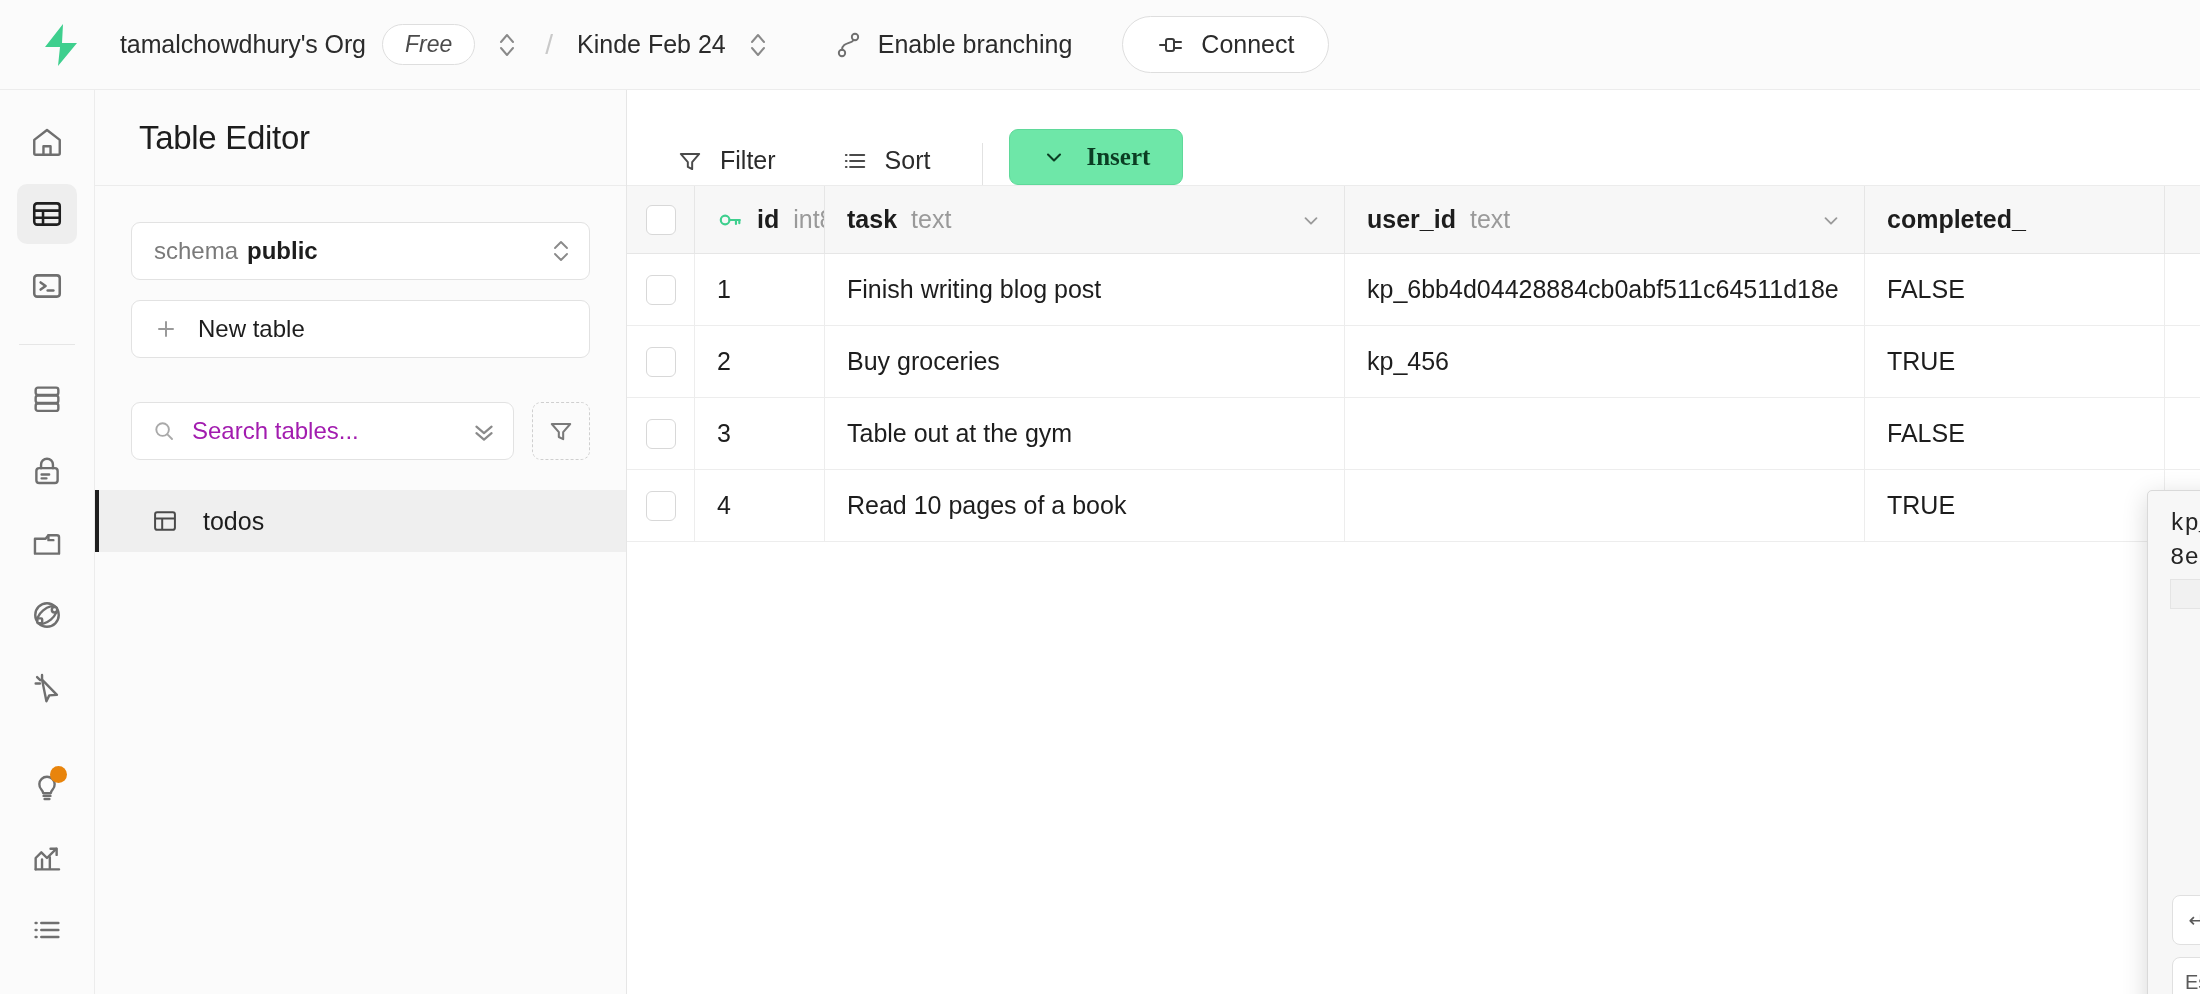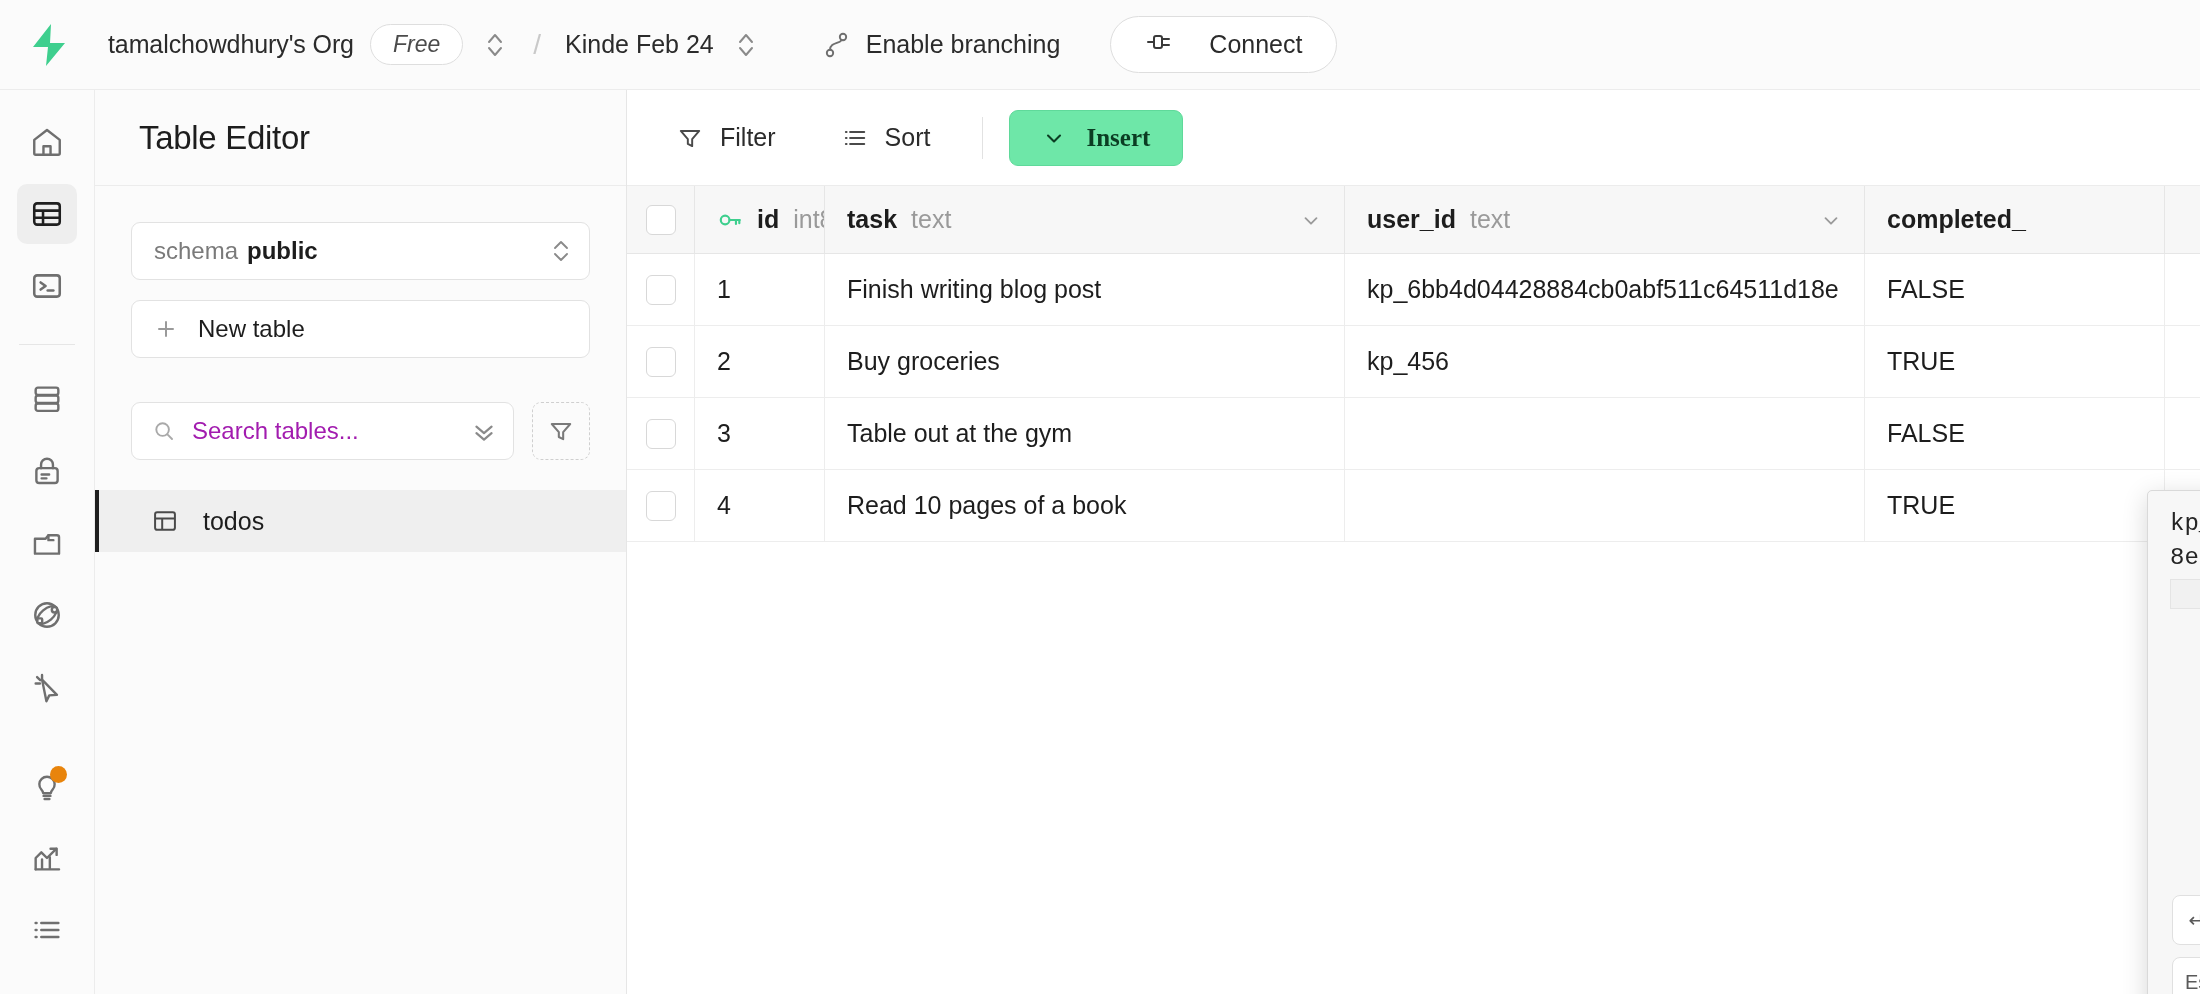--- a/index.html
+++ b/index.html
@@ -9,42 +9,42 @@
     background: #ffffff;
     color: #1f1f1f;
     overflow: hidden;
   }
   .app { width: 2200px; height: 994px; display: flex; flex-direction: column; }
 
   
   .topbar {
     height: 90px; min-height: 90px;
     display: flex; align-items: center;
-    padding: 0 0 0 26px;
+    padding: 0 0 0 38px;
     background: #fbfbfb;
     border-bottom: 1px solid #ececec;
     gap: 0;
   }
   .logo { width: 46px; height: 46px; display: flex; align-items: center; justify-content: center; margin-right: 36px; }
   .org-name { font-size: 25px; color: #2b2b2b; letter-spacing: -0.1px; white-space: nowrap; }
   .plan-badge {
     margin-left: 16px;
     border: 1px solid #dedede; border-radius: 999px;
     padding: 6px 22px; font-size: 23px; color: #4b4b4b; background: #fff; font-style: italic;
   }
   .chev-updown { width: 28px; margin-left: 18px; display:flex; align-items:center; justify-content:center; color:#8a8a8a; }
   .slash { margin: 0 24px; color: #c9c9c9; font-size: 28px; }
   .proj-name { font-size: 25px; color: #2b2b2b; white-space: nowrap; }
   .branching {
     display:flex; align-items:center; gap: 16px;
     margin-left: 62px; font-size: 25px; color: #2b2b2b; white-space: nowrap;
   }
   .connect-btn {
     margin-left: 50px;
-    display:flex; gap: 34px;
+    display:flex; align-items:center; gap: 14px;
     border: 1px solid #dedede; border-radius: 999px;
     background:#fff; padding: 13px 34px; font-size: 25px; color:#2b2b2b;
     white-space: nowrap;
   }
 
   
   .body { flex: 1; display: flex; min-height: 0; }
 
   
   .rail {
@@ -104,21 +104,21 @@
   .table-item {
     height: 62px; display: flex; align-items: center; gap: 24px;
     padding-left: 52px; font-size: 25px; color: #1d1d1d;
     border-left: 4px solid transparent;
   }
   .table-item.active { background: #efefef; border-left-color: #1f1f1f; }
 
   
   .main { flex: 1; display: flex; flex-direction: column; min-width: 0; position: relative; background:#fff; }
   .toolbar {
-    height: 96px; min-height: 96px; display: flex; align-items: center;
+    height: 96px; min-height: 96px; display: flex; align-items: flex-end;
     gap: 0; padding-left: 28px; border-bottom: 1px solid #ececec; background:#fff;
   }
   .tb-btn {
     display: flex; align-items: center; gap: 17px;
     padding: 10px 22px; border-radius: 8px; font-size: 25px; color: #2b2b2b;
   }
   .tb-divider { width: 1px; height: 42px; background: #e2e2e2; margin: 0 26px 0 30px; }
   .insert-btn {
     display: flex; align-items: center; gap: 20px;
     background: #6ee7a8; border: 1px solid #5fd99a; border-radius: 9px;

